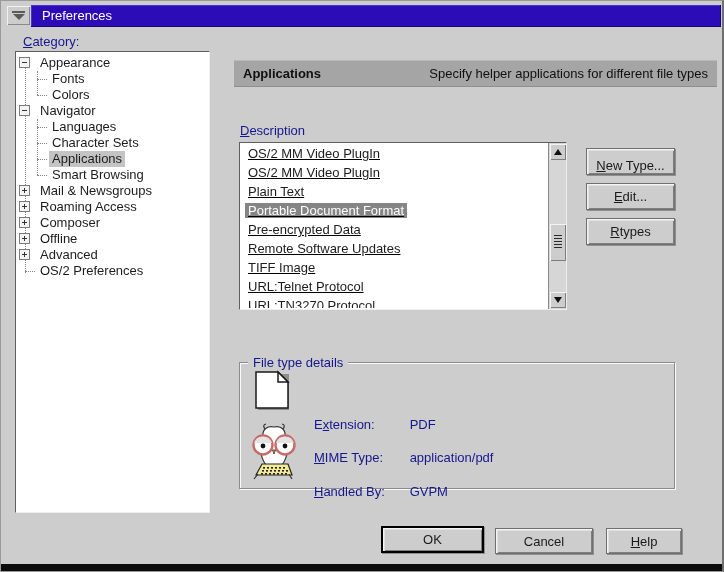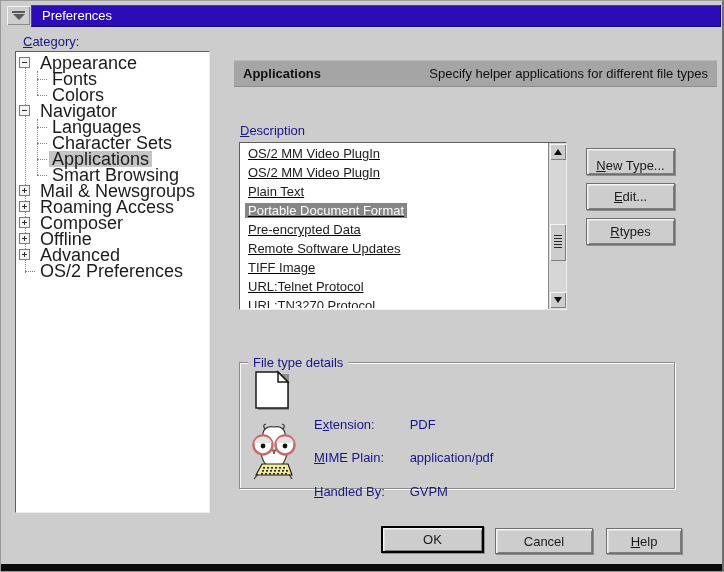--- a/index.html
+++ b/index.html
@@ -24,21 +24,21 @@
     box-shadow:inset -1px -1px 0 #1a0670, inset 1px 1px 0 #4d2fd6;}
 
   
   .blue-label{color:var(--label-blue);font-size:13px;}
   .mn{text-decoration:underline;}
 
   
   .category-label{position:absolute;left:22px;top:33px;}
   .treebox{position:absolute;left:14px;top:50px;width:195px;height:462px;background:#ffffff;
     border:1px solid;border-color:#5f5f5f #efefef #efefef #5f5f5f;overflow:hidden;}
-  .tree{position:relative;padding-top:3px;font-size:18px;color:#1c1c1c;}
+  .tree{position:relative;padding-top:3px;font-size:13px;color:#1c1c1c;}
   .trow{position:relative;height:16px;line-height:16px;white-space:nowrap;}
   .trow .lbl{position:absolute;left:21px;top:0;padding:0 3px;}
   .trow.lvl1 .lbl{left:33px;}
   .trow.lvl1 .dash{position:absolute;left:21px;top:8px;width:10px;border-top:1px dotted #848484;}
   .trow.rootleaf .dash{position:absolute;left:9px;top:8px;width:10px;border-top:1px dotted #848484;}
   .trow .lbl.sel{background:var(--tree-select-bg);}
   .expander{position:absolute;left:3px;top:2px;width:11px;height:11px;border:1px solid #7c7c7c;background:#f4f4f4;}
   .expander .h{position:absolute;left:2px;top:4px;width:5px;height:1px;background:#333;}
   .expander .v{position:absolute;left:4px;top:2px;width:1px;height:5px;background:#333;}
   .vline{position:absolute;width:0;border-left:1px dotted #848484;}
@@ -253,21 +253,21 @@
         </g>
         <path d="M6 56 l4 -5 M44 56 l-3 -5" stroke="#333" stroke-width="1.2"></path>
       </svg>
     </div>
 
     <div class="detail-row" style="left:74px;top:22px;">
       <span class="detail-label"><span>E</span><span class="mn">x</span><span>tension:</span></span>
       <span>PDF</span>
     </div>
     <div class="detail-row" style="left:74px;top:55px;">
-      <span class="detail-label"><span></span><span class="mn">M</span><span>IME Plain:</span></span>
+      <span class="detail-label"><span></span><span class="mn">M</span><span>IME Type:</span></span>
       <span>application/pdf</span>
     </div>
     <div class="detail-row" style="left:74px;top:89px;">
       <span class="detail-label"><span></span><span class="mn">H</span><span>andled By:</span></span>
       <span>GVPM</span>
     </div>
   </div>
 
   <button class="btn footer-btn default" style="left:380px;top:525px;width:103px;height:27px;">
       <span>OK</span>

